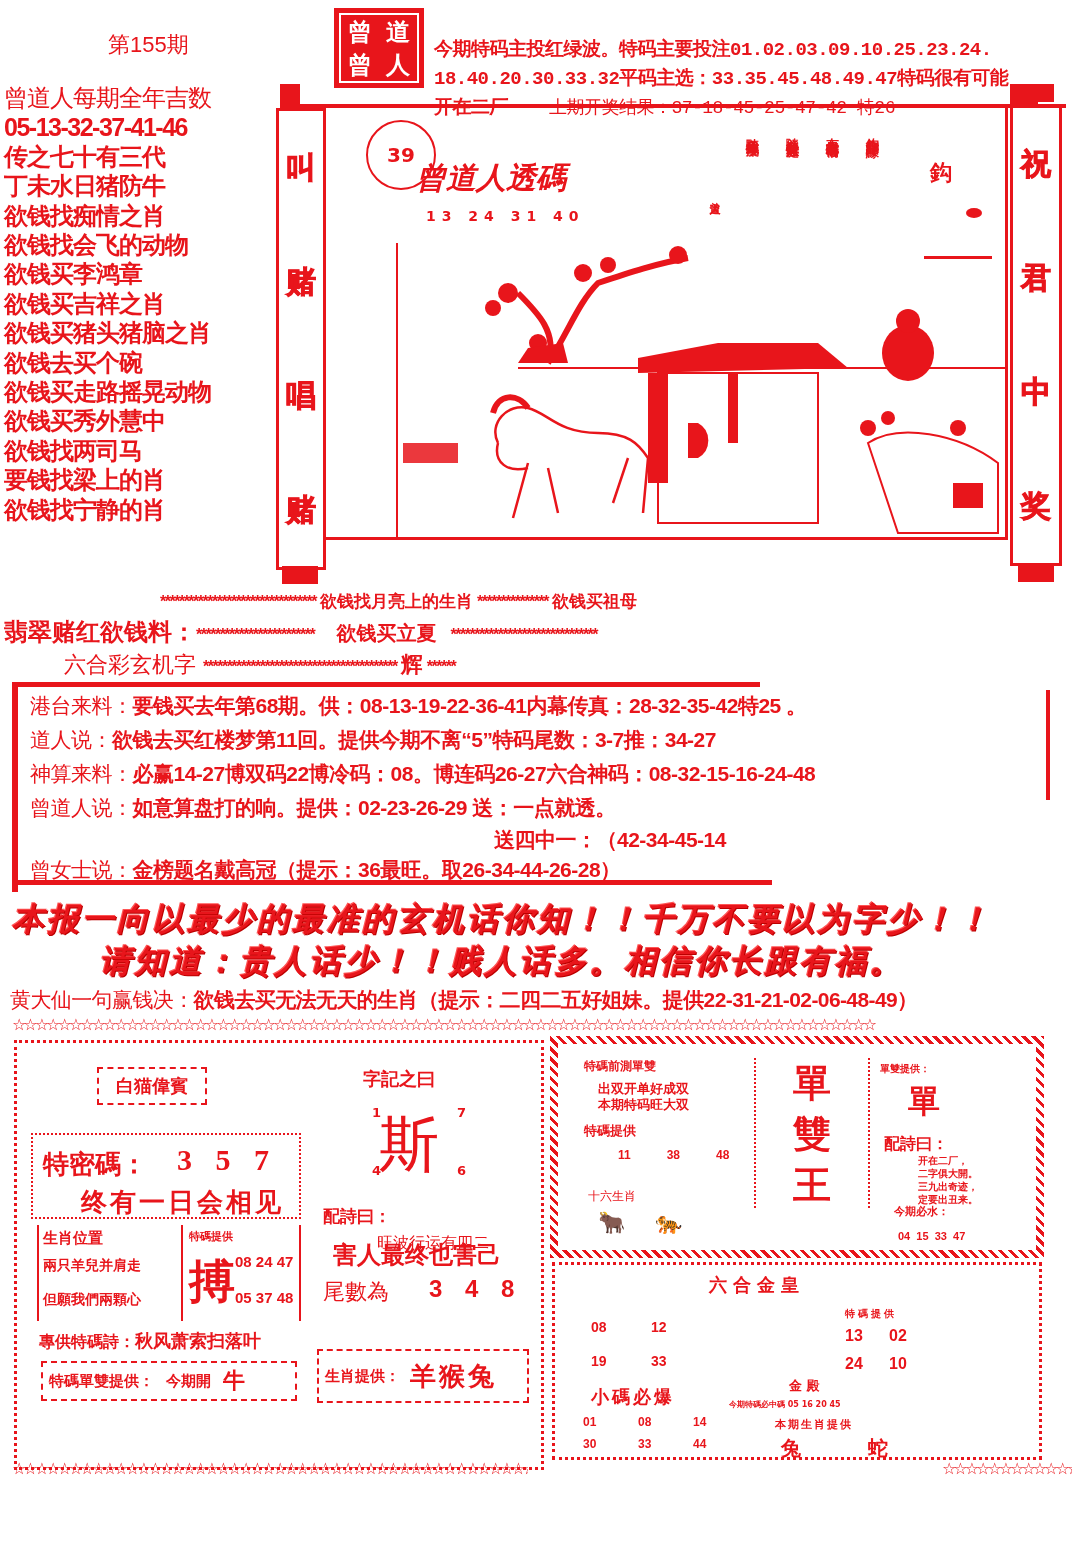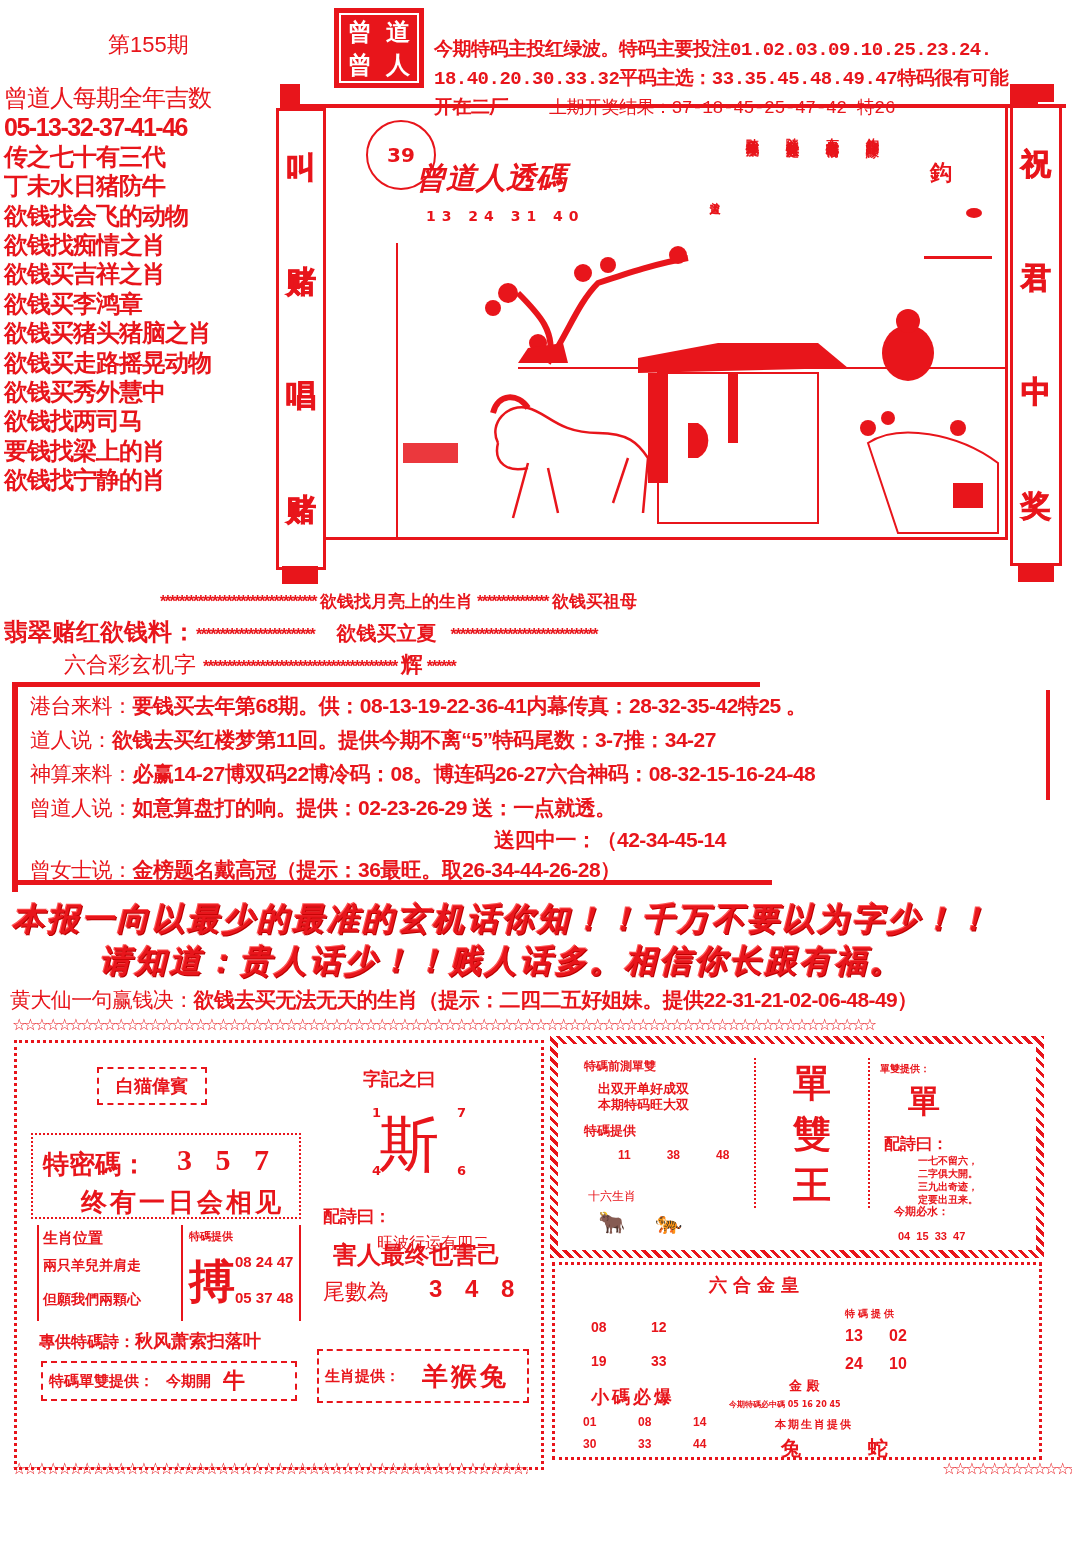--- a/index.html
+++ b/index.html
@@ -72,25 +72,26 @@
   </div>
 </div>
 <div class="abs" style="left:1010px;top:84px;width:28px;height:22px;background:#e8151b;"></div>
 <div class="abs" style="left:280px;top:84px;width:20px;height:26px;background:#e8151b;"></div>
 
 <div class="abs left-col">
   <div class="title">曾道人每期全年吉数</div>
   <div class="numbers">05-13-32-37-41-46</div>
   <div>传之七十有三代</div>
   <div>丁未水日猪防牛</div>
+  <div>欲钱找痴情之肖</div>
   <div>欲钱找会飞的动物</div>
-  <div>欲钱找痴情之肖</div>
+  <div>欲钱买李鸿章</div>
   <div>欲钱买吉祥之肖</div>
-  <div>欲钱买李鸿章</div>
   <div>欲钱买猪头猪脑之肖</div>
+  <div>欲钱去买个碗</div>
   <div>欲钱买走路摇晃动物</div>
   <div>欲钱买秀外慧中</div>
   <div>欲钱找两司马</div>
   <div>要钱找梁上的肖</div>
   <div>欲钱找宁静的肖</div>
 </div>
 
 <div class="abs scroll-l">
   <div class="scroll-chars">
     <span>叫</span>
@@ -233,21 +234,21 @@
   <div class="abs serif" style="left:306px;top:234px;font-size:22px;">尾數為</div>
   <div class="abs mono-num" style="left:412px;top:232px;font-size:24px;letter-spacing:8px;">3 4 8</div>
   <div class="abs serif b" style="left:22px;top:286px;font-size:16px;white-space:nowrap;">
     <span>專供特碼詩：</span><span style="font-size:18px;">秋风萧索扫落叶</span>
   </div>
   <div class="abs dash-box" style="left:24px;top:318px;width:256px;height:40px;display:flex;align-items:center;gap:12px;padding-left:6px;white-space:nowrap;">
     <span class="serif b" style="font-size:15px;">特碼單雙提供：</span>
     <span class="serif b" style="font-size:15px;">今期開</span>
     <span class="b" style="font-size:22px;">牛</span>
   </div>
-  <div class="abs dash-box" style="left:300px;top:306px;width:212px;height:54px;display:flex;align-items:center;gap:22px;padding-left:6px;white-space:nowrap;">
+  <div class="abs dash-box" style="left:300px;top:306px;width:212px;height:54px;display:flex;align-items:center;gap:10px;padding-left:6px;white-space:nowrap;">
     <span class="serif b" style="font-size:15px;">生肖提供：</span>
     <span class="b" style="font-size:26px;letter-spacing:3px;">羊猴兔</span>
   </div>
 </div>
 
 <div class="abs panel-r">
   <div class="abs serif b" style="left:26px;top:14px;font-size:12px;">特碼前測單雙</div>
   <div class="abs serif b" style="left:40px;top:36px;font-size:13px;">出双开单好成双</div>
   <div class="abs serif b" style="left:40px;top:52px;font-size:13px;">本期特码旺大双</div>
   <div class="abs serif b" style="left:26px;top:78px;font-size:13px;">特碼提供</div>
@@ -260,21 +261,21 @@
   <div class="abs" style="left:40px;top:166px;font-size:22px;letter-spacing:30px;">🐂🐅</div>
   <div class="abs" style="left:196px;top:14px;width:116px;height:150px;border-left:2px dotted #e8151b;border-right:2px dotted #e8151b;display:flex;flex-direction:column;align-items:center;justify-content:space-around;font-size:38px;font-weight:bold;">
     <span>單</span>
     <span>雙</span>
     <span>王</span>
   </div>
   <div class="abs serif b" style="left:322px;top:18px;font-size:10px;">單雙提供：</div>
   <div class="abs b" style="left:350px;top:36px;font-size:32px;">單</div>
   <div class="abs serif b" style="left:326px;top:90px;font-size:16px;">配詩曰：</div>
   <div class="abs serif b" style="left:360px;top:110px;font-size:10px;line-height:13px;">
-    <div>一七不留六，</div>
+    <div>开在二厂，</div>
     <div>二字俱大開。</div>
     <div>三九出奇迹，</div>
     <div>定要出丑来。</div>
   </div>
   <div class="abs serif b" style="left:336px;top:160px;font-size:11px;">今期必水：</div>
   <div class="abs mono-num" style="left:340px;top:186px;font-size:11px;white-space:pre;">04  15  33  47</div>
 </div>
 
 <div class="abs panel-r2">
   <div class="abs b serif" style="left:154px;top:8px;font-size:18px;letter-spacing:6px;">六合金皇</div>

